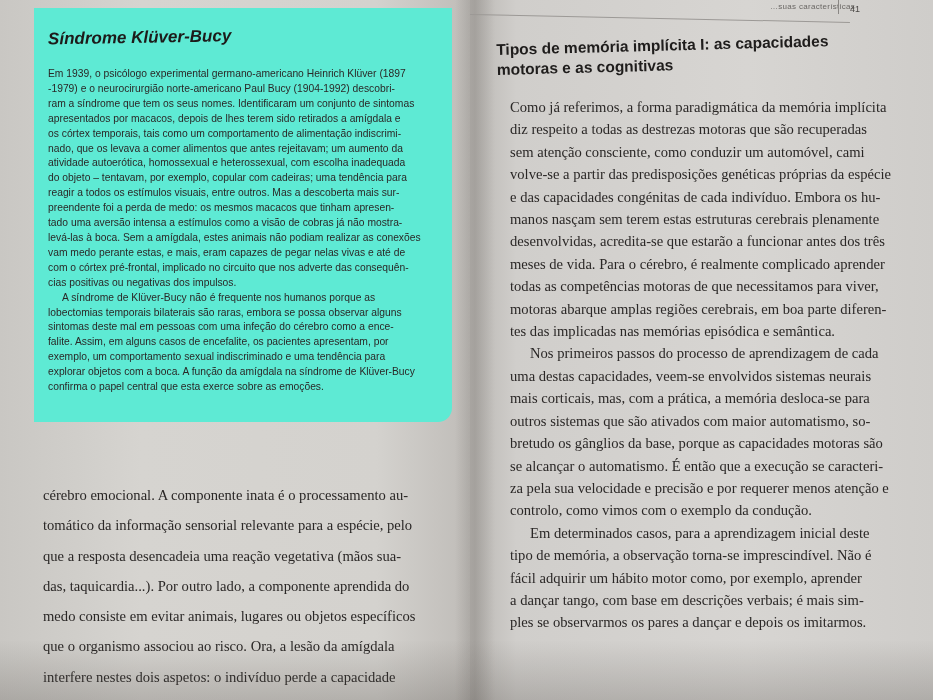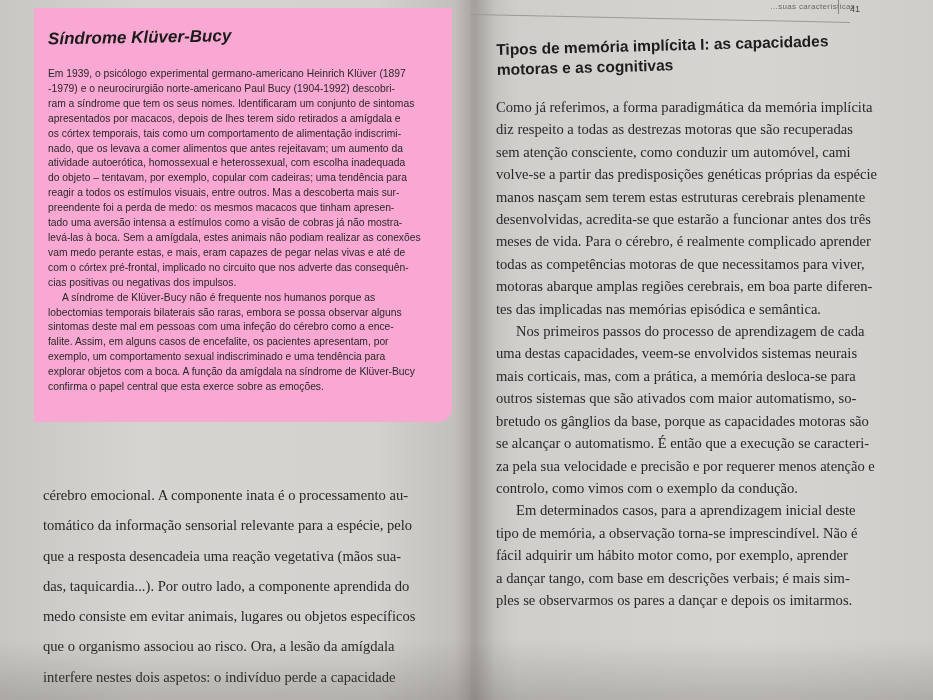--- a/index.html
+++ b/index.html
@@ -32,21 +32,21 @@
   }
   .bottom-shade {
     position: absolute; left: 0; bottom: 0; width: 933px; height: 60px;
     background: linear-gradient(180deg, rgba(0,0,0,0) 0%, rgba(80,75,70,0.25) 100%);
   }
   
   .box {
     position: absolute;
     left: 34px; top: 8px;
     width: 418px; height: 414px;
-    background: #f9a8d4;
+    background: #5eead4;
     border-radius: 0 0 14px 0;
     padding: 18px 14px 10px 14px;
   }
   .box-title {
     font-family: "Liberation Sans", sans-serif;
     font-weight: bold;
     font-style: italic;
     font-size: 17px;
     color: #1d1b1a;
     margin-left: 0px;
@@ -97,21 +97,21 @@
     font-family: "Liberation Sans", sans-serif;
     font-weight: bold;
     font-size: 15.5px;
     line-height: 20px;
     color: #1f1d1c;
     transform: rotate(-1.5deg);
     transform-origin: left top;
   }
   .right-text {
     position: absolute;
-    left: 496px; top: 96px;
+    left: 510px; top: 96px;
     width: 410px;
     font-size: 14.6px;
     line-height: 22.4px;
   }
   .right-text .line { white-space: nowrap; display: block; }
   .right-text .indent { padding-left: 20px; }
 </style>
 </head>
 <body>
 
@@ -171,20 +171,21 @@
   <div>Tipos de memória implícita I: as capacidades</div>
   <div>motoras e as cognitivas</div>
 </div>
 
 <div class="right-text">
   <div>
     <span class="line">Como já referimos, a forma paradigmática da memória implícita</span>
     <span class="line">diz respeito a todas as destrezas motoras que são recuperadas</span>
     <span class="line">sem atenção consciente, como conduzir um automóvel, cami</span>
     <span class="line">volve-se a partir das predisposições genéticas próprias da espécie</span>
+    <span class="line">e das capacidades congénitas de cada indivíduo. Embora os hu-</span>
     <span class="line">manos nasçam sem terem estas estruturas cerebrais plenamente</span>
     <span class="line">desenvolvidas, acredita-se que estarão a funcionar antes dos três</span>
     <span class="line">meses de vida. Para o cérebro, é realmente complicado aprender</span>
     <span class="line">todas as competências motoras de que necessitamos para viver,</span>
     <span class="line">motoras abarque amplas regiões cerebrais, em boa parte diferen-</span>
     <span class="line">tes das implicadas nas memórias episódica e semântica.</span>
   </div>
   <div>
     <span class="line indent">Nos primeiros passos do processo de aprendizagem de cada</span>
     <span class="line">uma destas capacidades, veem-se envolvidos sistemas neurais</span>

